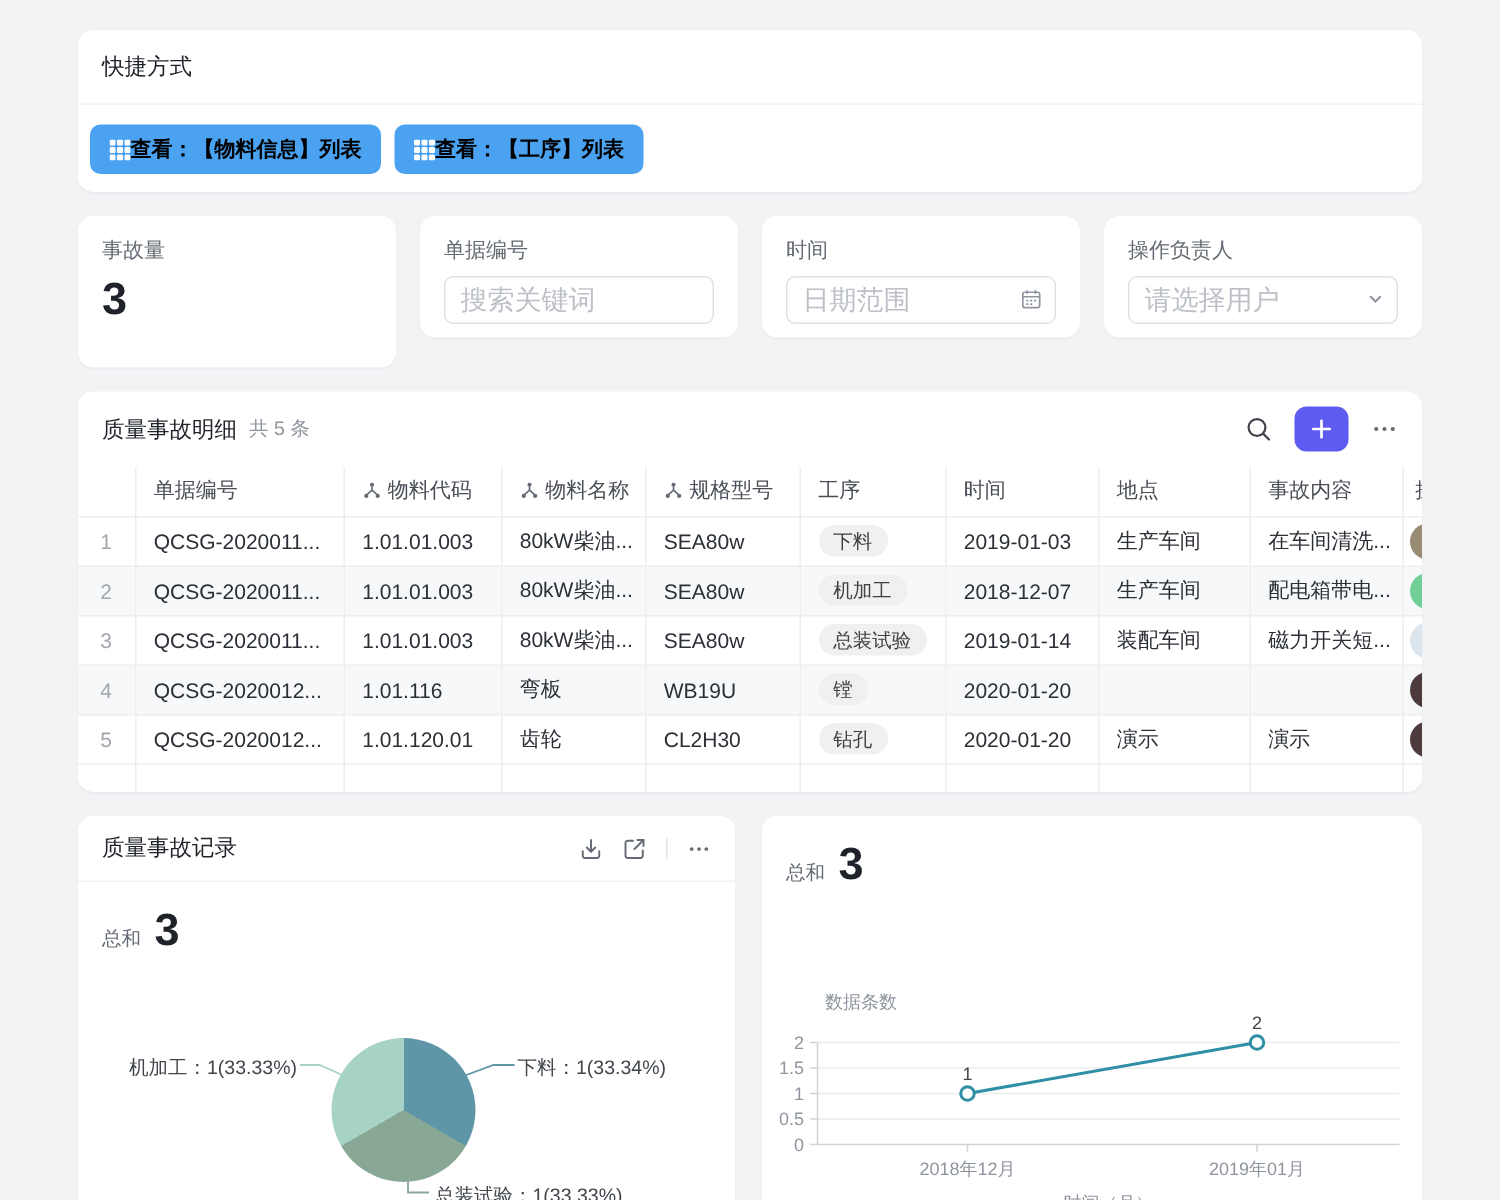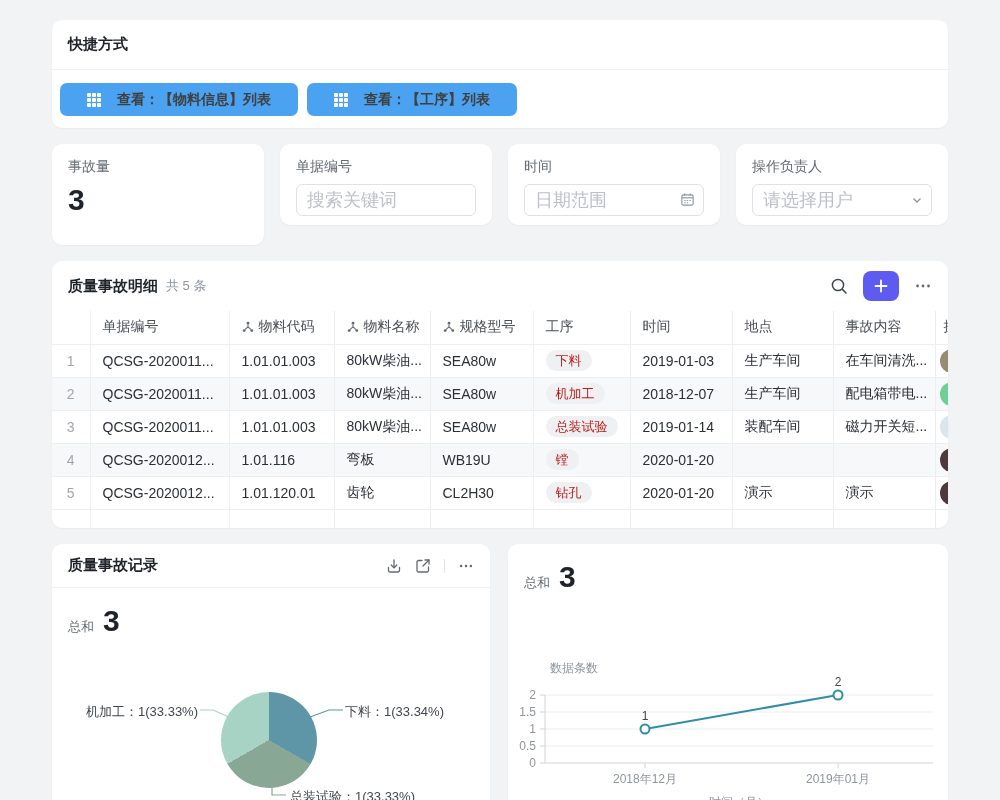--- a/index.html
+++ b/index.html
@@ -4,24 +4,24 @@
 <style>
   * { margin:0; padding:0; box-sizing:border-box; }
   html,body { width:1000px; height:800px; overflow:hidden; }
   body { font-family:"Liberation Sans","DejaVu Sans",sans-serif; }
   .canvas { position:relative; width:1000px; height:800px; background:#f2f3f5; overflow:hidden; color:#1f2329; }
   .card { position:absolute; background:#fff; border-radius:10px; box-shadow:0 1px 2px rgba(31,35,41,.04); }
 
   
   .shortcuts { left:52px; top:20px; width:896px; height:108px; }
   .card-head { display:flex; align-items:center; height:50px; padding:0 16px; border-bottom:1px solid #f0f1f3; }
-  .card-title { font-size:15px; font-weight:700; color:#1f2329; }
+  .card-title { font-size:15px; font-weight:400; color:#1f2329; }
   .sc-row { display:flex; gap:9px; padding:13px 8px; }
-  .sc-btn { display:inline-flex; align-items:center; gap:16px; height:33px; padding:0 27px;
-            color:#404040; border:none; border-radius:7px; font-size:14px; font-weight:600;
+  .sc-btn { display:inline-flex; align-items:center; gap:0; height:33px; padding:0 13px;
+            color:#000000; border:none; border-radius:7px; font-size:14px; font-weight:600;
             font-family:inherit; cursor:pointer; background:#4aa2f0; white-space:nowrap; }
 
   
   .fcard { top:144px; width:212px; height:81px; padding:14px 16px; }
   .fcard.tall { height:101px; }
   .flabel { font-size:14px; color:#646a73; line-height:16px; }
   .stat-value { font-size:30px; font-weight:600; color:#1f2329; margin-top:10px; line-height:32px; }
   .finput { position:relative; margin-top:10px; }
   .finput input { width:100%; height:32px; border:1px solid #dfe1e5; border-radius:6px;
                   padding:0 26px 0 10px; font-size:18px; color:#1f2329; font-family:inherit; outline:none; }
@@ -42,21 +42,21 @@
           white-space:nowrap; overflow:hidden; }
   thead th { border-top:none; color:#4a4f57; }
   tr > *:first-child { border-left:none; }
   td { color:#2b2f36; }
   tbody tr.data-row:nth-child(even) td { background:#f7f8fa; }
   .col0 { width:38px; text-align:center; color:#a2a6ad; padding:0 4px; }
   .col1 { width:139px; } .col2 { width:105px; } .col3 { width:96px; } .col4 { width:103px; }
   .col5 { width:97px; } .col6 { width:102px; } .col7 { width:101px; } .col8 { width:102px; }
   .col9 { width:112px; padding:0 2px; }
   th.col9 { padding-left:8px; }
-  .pill { display:inline-block; background:#eff0f2; border-radius:11px; padding:4px 10px; font-size:13px; line-height:1; color:#b91c1c; }
+  .pill { display:inline-block; background:#eff0f2; border-radius:11px; padding:4px 10px; font-size:13px; line-height:1; color:#404040; }
   .avatar { width:24px; height:24px; border-radius:50%; margin-left:2px; }
   .link-ic { margin-right:5px; vertical-align:-2px; color:#646a73; }
 
   
   .pie-card { left:52px; top:544px; width:438px; height:280px; }
   .line-card { left:508px; top:544px; width:440px; height:280px; }
   .chart-head { height:44px; display:flex; align-items:center; padding:0 16px; border-bottom:1px solid #f0f1f3; }
   .chart-actions { margin-left:auto; display:flex; align-items:center; gap:13px; color:#646a73; }
   .vdiv { width:1px; height:14px; background:#e3e5e8; }
   .total-row { padding:16px 16px 0; display:flex; align-items:baseline; gap:9px; }

